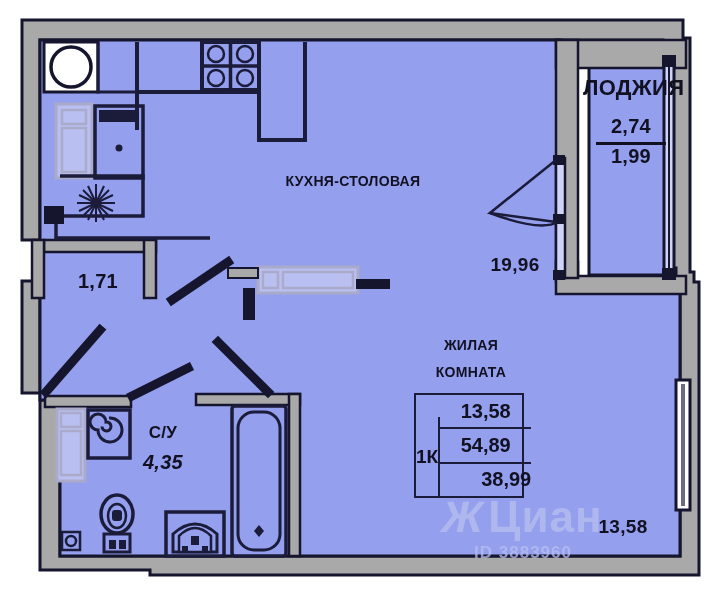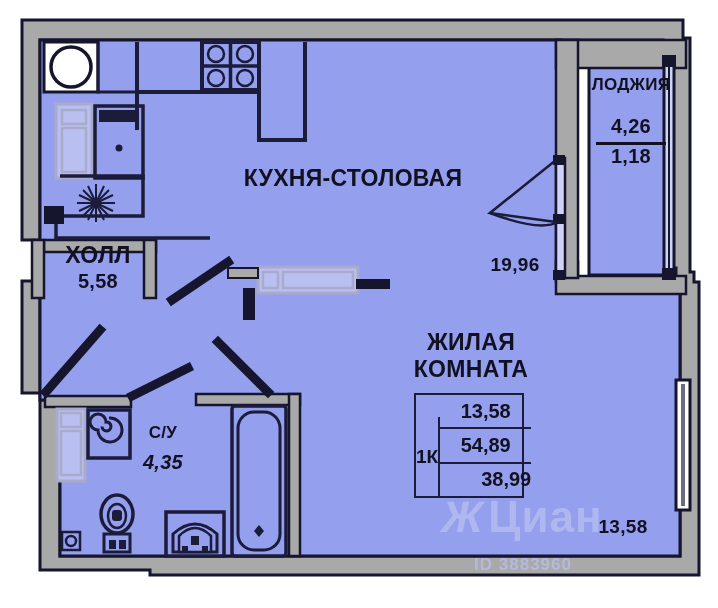--- a/index.html
+++ b/index.html
@@ -27,23 +27,23 @@
   .lbl {
     position: absolute;
     color: #111122;
     font-weight: bold;
     text-align: center;
     white-space: nowrap;
     line-height: 1.05;
     letter-spacing: .3px;
     user-select: none;
   }
-  .lbl-room  { font-size: 23px; }
+  .lbl-room  { font-size: 14px; margin-top: 8px; }
   .lbl-area  { font-size: 20px; }
-  .lbl-loggia{ font-size: 17px; }
+  .lbl-loggia{ font-size: 22px; }
   .lbl-num   { font-size: 19px; }
   .lbl-su    { font-size: 17px; }
 
   
   #area-table {
     position: absolute;
     left: 414px;
     top: 393px;
     width: 110px;
     height: 105px;
@@ -95,21 +95,21 @@
   #watermark .wm-main {
     font-size: 44px;
     font-weight: bold;
     letter-spacing: 1px;
     line-height: 1;
   }
   #watermark .wm-sub {
     font-size: 17px;
     font-weight: bold;
     letter-spacing: 1px;
-    margin-top: 16px;
+    margin-top: 4px;
   }
   #watermark .wm-mark {
     display: inline-block;
     transform: skewX(-12deg);
     margin-right: 4px;
   }
 </style>
 </head>
 <body>
 
@@ -315,41 +315,40 @@
 
       <line x1="268" y1="392" x2="218" y2="342" stroke-width="9"></line>
     </g>
 
   </svg>
 
   <div class="lbl lbl-room" style="left:243px; top:166px; width:220px;">КУХНЯ-СТОЛОВАЯ</div>
 
   <div class="lbl lbl-num" style="left:470px; top:255px; width:90px;">19,96</div>
 
-  <div class="lbl lbl-room" style="left:48px; top:243px; width:100px;">ХОЛЛ</div>
-
-  <div class="lbl lbl-area" style="left:48px; top:271px; width:100px;">5,58</div>
+
+  <div class="lbl lbl-area" style="left:48px; top:271px; width:100px;">1,71</div>
 
   <div class="lbl lbl-su" style="left:128px; top:424px; width:70px;text-align:center;">С/У</div>
 
   <div class="lbl lbl-area" style="left:128px; top:452px; width:70px;font-style:italic;">4,35</div>
 
   <div class="lbl lbl-room" style="left:396px; top:330px; width:150px;">ЖИЛАЯ</div>
 
   <div class="lbl lbl-room" style="left:396px; top:357px; width:150px;">КОМНАТА</div>
 
   <div class="lbl lbl-num" style="left:578px; top:517px; width:90px;">13,58</div>
 
   <div class="lbl lbl-loggia" style="left:583px; top:76px; width:96px;">ЛОДЖИЯ</div>
 
-  <div class="lbl lbl-area" style="left:583px; top:116px; width:96px;">4,26</div>
+  <div class="lbl lbl-area" style="left:583px; top:116px; width:96px;">2,74</div>
 
   <div style="position:absolute; left:596px; top:142px; width:70px; height:3px; background:#111122;"></div>
 
-  <div class="lbl lbl-area" style="left:583px; top:146px; width:96px;">1,18</div>
+  <div class="lbl lbl-area" style="left:583px; top:146px; width:96px;">1,99</div>
 
   <div id="area-table">
     <div class="at-left">1К</div>
     <div class="at-right">
       <div class="at-cell">13,58</div>
       <div class="at-cell">54,89</div>
       <div class="at-cell">38,99</div>
     </div>
   </div>
 

